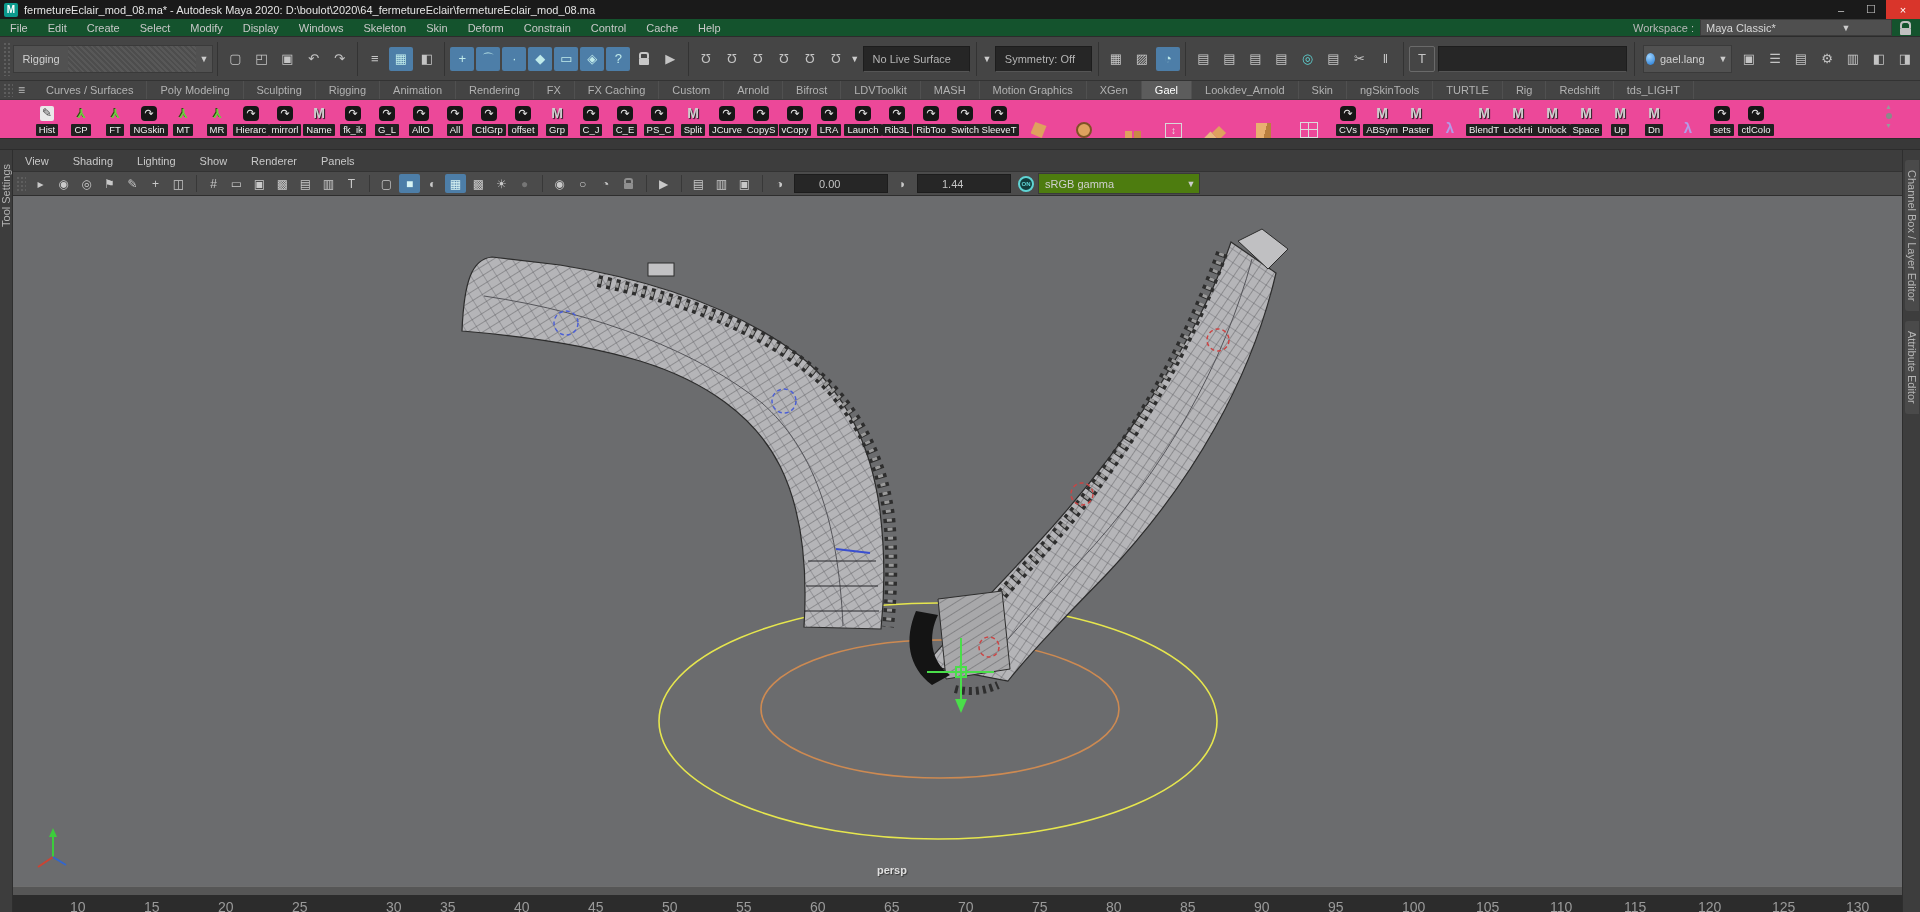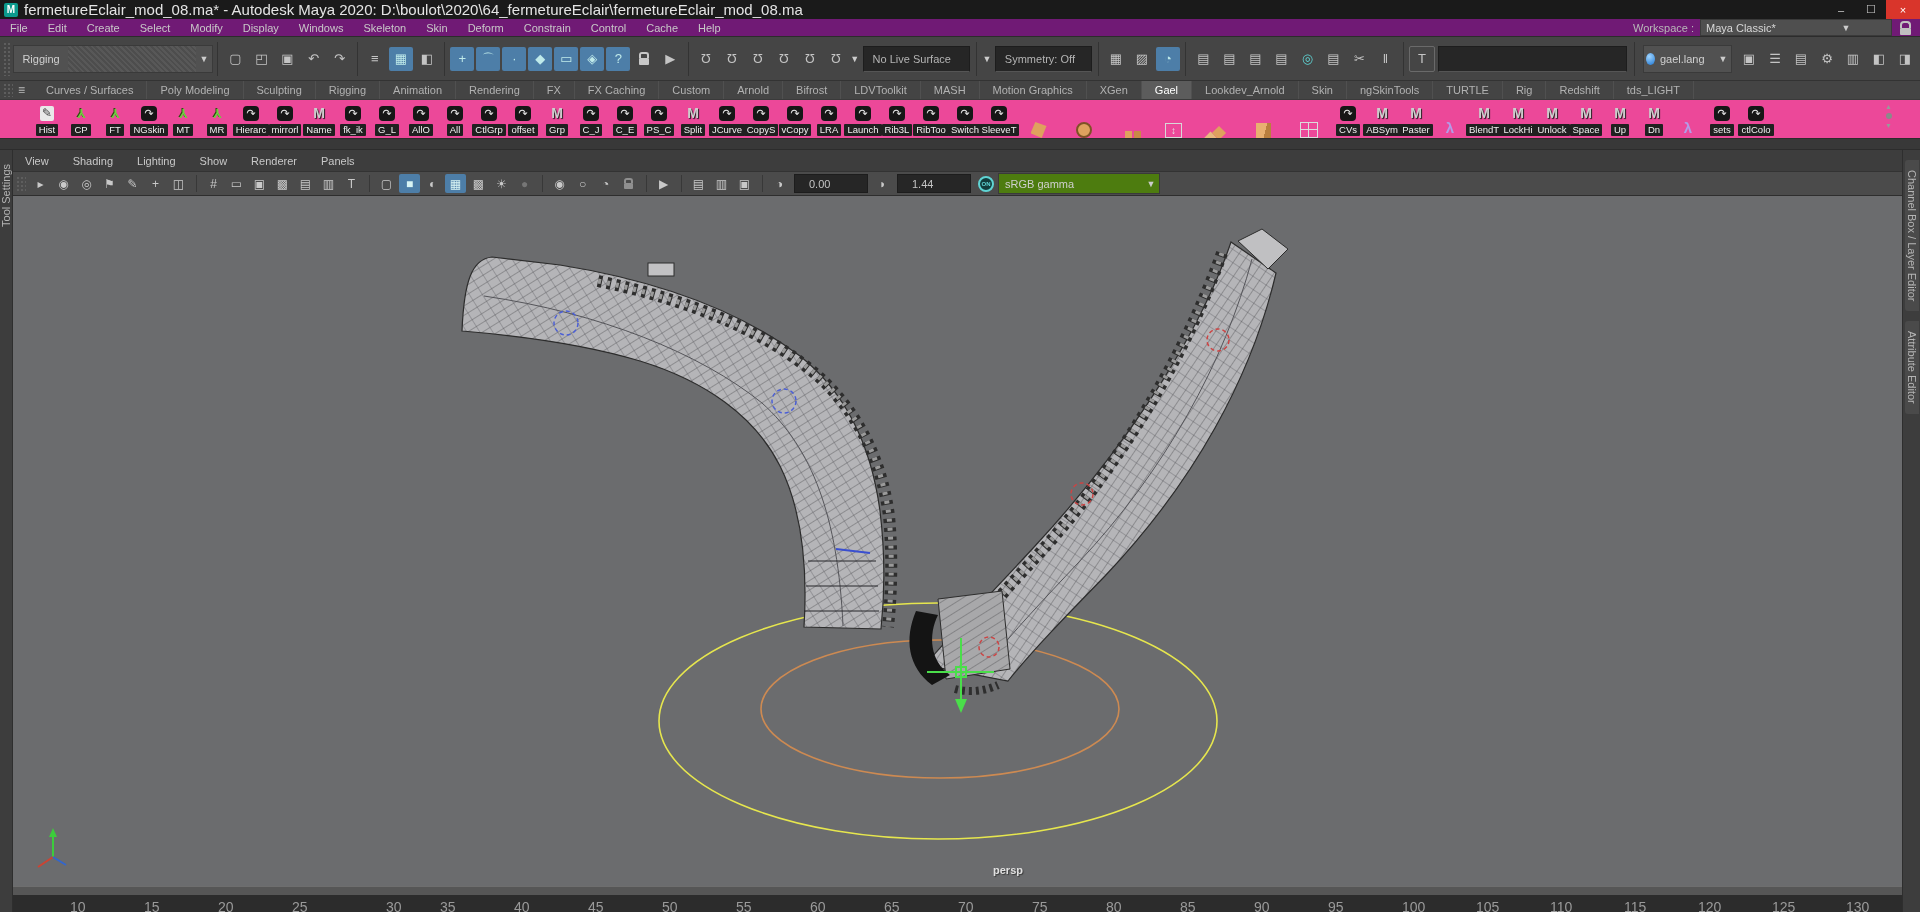--- a/index.html
+++ b/index.html
@@ -2,26 +2,26 @@
 <html style="--accent_blue: #4d7ea8; --teal: #5fd4d4; --close_red: #d9352b; --viewport_bg: #6b6c6e; --circle_yellow: #e6e64e; --circle_orange: #cd8a52; --manip_green: #4ade4a; --ctrl_red: #cc4444; --ctrl_blue: #4b5fd6;"><head>
 <meta charset="utf-8">
 <style>
   html,body{margin:0;padding:0;background:#444;width:1920px;height:912px;overflow:hidden;
     font-family:"Liberation Sans","DejaVu Sans",sans-serif;font-size:11px;color:#c8c8c8;
     -webkit-font-smoothing:antialiased;user-select:none}
   
   #titlebar{position:absolute;left:0;top:0;width:1920px;height:19px;background:#1a1a1a;display:flex;align-items:center}
   .maya-logo{width:14px;height:14px;margin:0 6px 0 4px;background:#0c9a8d;color:#fff;font-weight:bold;font-size:10px;
     display:flex;align-items:center;justify-content:center;border-radius:2px}
-  #titlebar .title{color:#e4e4e4;font-size:15px;white-space:nowrap}
+  #titlebar .title{color:#e4e4e4;font-size:11px;white-space:nowrap}
   .win-controls{margin-left:auto;display:flex;height:19px}
   .win-btn{width:30px;height:19px;display:flex;align-items:center;justify-content:center;color:#ccc;font-size:11px}
   .win-btn.close{background:var(--close_red);color:#fff;width:34px}
   
-  #menubar{position:absolute;left:0;top:19px;width:1920px;height:18px;background:#701a75;display:flex;align-items:center;border-bottom:1px solid #2c2c2c;box-sizing:border-box}
+  #menubar{position:absolute;left:0;top:19px;width:1920px;height:18px;background:#14532d;display:flex;align-items:center;border-bottom:1px solid #2c2c2c;box-sizing:border-box}
   .menu-item{padding:0 10px;color:#c8c8c8;white-space:nowrap}
   .ws-label{margin-left:auto;color:#b8b8b8}
   .ws-dd{width:190px;height:15px;background:#4f4f4f;border:1px solid #3a3a3a;display:flex;align-items:center;margin:0 4px 0 6px;color:#d8d8d8}
   .ws-dd span{padding-left:5px;flex:1}
   .dd-arrow{width:16px;text-align:center;color:#ccc;font-size:9px}
   .lockshape{display:flex;flex-direction:column;align-items:center;justify-content:center;width:18px}
   .lockshape::before{content:"";width:7px;height:5px;border:2px solid #c0c0c0;border-bottom:none;border-radius:4px 4px 0 0}
   .lockshape::after{content:"";width:11px;height:7px;background:#c0c0c0;border-radius:1px}
   
   #statusline{position:absolute;left:0;top:37px;width:1920px;height:44px;background:#454545;display:flex;align-items:center;border-bottom:1px solid #333;box-sizing:border-box}
@@ -83,29 +83,29 @@
   #panelmenu{position:absolute;left:13px;top:150px;width:1889px;height:22px;background:#3d3d3d;display:flex;align-items:center;border-bottom:1px solid #333;box-sizing:border-box}
   #panelmenu .menu-item{padding:0 12px}
   #paneltoolbar{position:absolute;left:13px;top:172px;width:1889px;height:23px;background:#4b4b4b;display:flex;align-items:center;box-sizing:border-box}
   .pt-icon{width:21px;height:19px;margin:0 1px;display:flex;align-items:center;justify-content:center;color:#c9c9c9;font-size:12px;border-radius:2px;flex:none}
   .pt-icon.hl{background:var(--accent_blue);color:#d8f4f4}
   .pt-icon.dim{color:#767676}
   .pt-icon.lock{flex-direction:column}
   .pt-icon.lock::before{content:"";width:5px;height:3px;border:2px solid #8f8f8f;border-bottom:none;border-radius:3px 3px 0 0}
   .pt-icon.lock::after{content:"";width:9px;height:6px;background:#8f8f8f;border-radius:1px}
   .pt-sep{width:2px;height:17px;margin:0 5px;background:linear-gradient(#383838,#383838) center/1px 100% no-repeat}
-  .pt-field{height:17px;width:44px;background:#262626;border:1px solid #1d1d1d;color:#c4c4c4;display:flex;align-items:center;padding:0 14px;margin:9px 3px}
+  .pt-field{height:17px;width:44px;background:#262626;border:1px solid #1d1d1d;color:#c4c4c4;display:flex;align-items:center;padding:0 24px;margin:9px 3px}
   .on-toggle{width:16px;height:16px;border-radius:50%;background:#123d3d;border:2px solid var(--teal);color:var(--teal);
     font-size:6px;font-weight:bold;display:flex;align-items:center;justify-content:center;margin:0 4px;box-sizing:border-box}
   #cs-dd{width:160px;height:19px;background:#4d7c0f;border:1px solid #3a3a3a;display:flex;align-items:center;color:#cfcfcf}
   #cs-dd span.v{flex:1;padding-left:6px}
   
   #viewport{position:absolute;left:13px;top:195px;width:1889px;height:691px;background:var(--viewport_bg);border-top:1px solid #2e2e2e;box-sizing:border-box;overflow:hidden}
   #viewport svg{position:absolute;left:0;top:0}
-  #persp-label{position:absolute;left:864px;top:668px;width:146px;text-align:right;color:#e0e0e0;font-weight:bold;font-size:11px;text-shadow:1px 1px 1px #3a3a3a}
+  #persp-label{position:absolute;left:864px;top:668px;width:146px;text-align:left;color:#e0e0e0;font-weight:bold;font-size:11px;text-shadow:1px 1px 1px #3a3a3a}
   #vp-sep{position:absolute;left:13px;top:886px;width:1889px;height:9px;background:#565656;border-top:1px solid #6e6e6e;box-sizing:border-box}
   
   #timeline{position:absolute;left:13px;top:895px;width:1889px;height:17px;background:#2c2c2c;overflow:hidden}
   .tl-tick{position:absolute;top:4px;color:#9a9a9a;font-size:14px}
 </style>
 </head>
 <body>
 
 <div id="titlebar">
   <span class="maya-logo">M</span>

